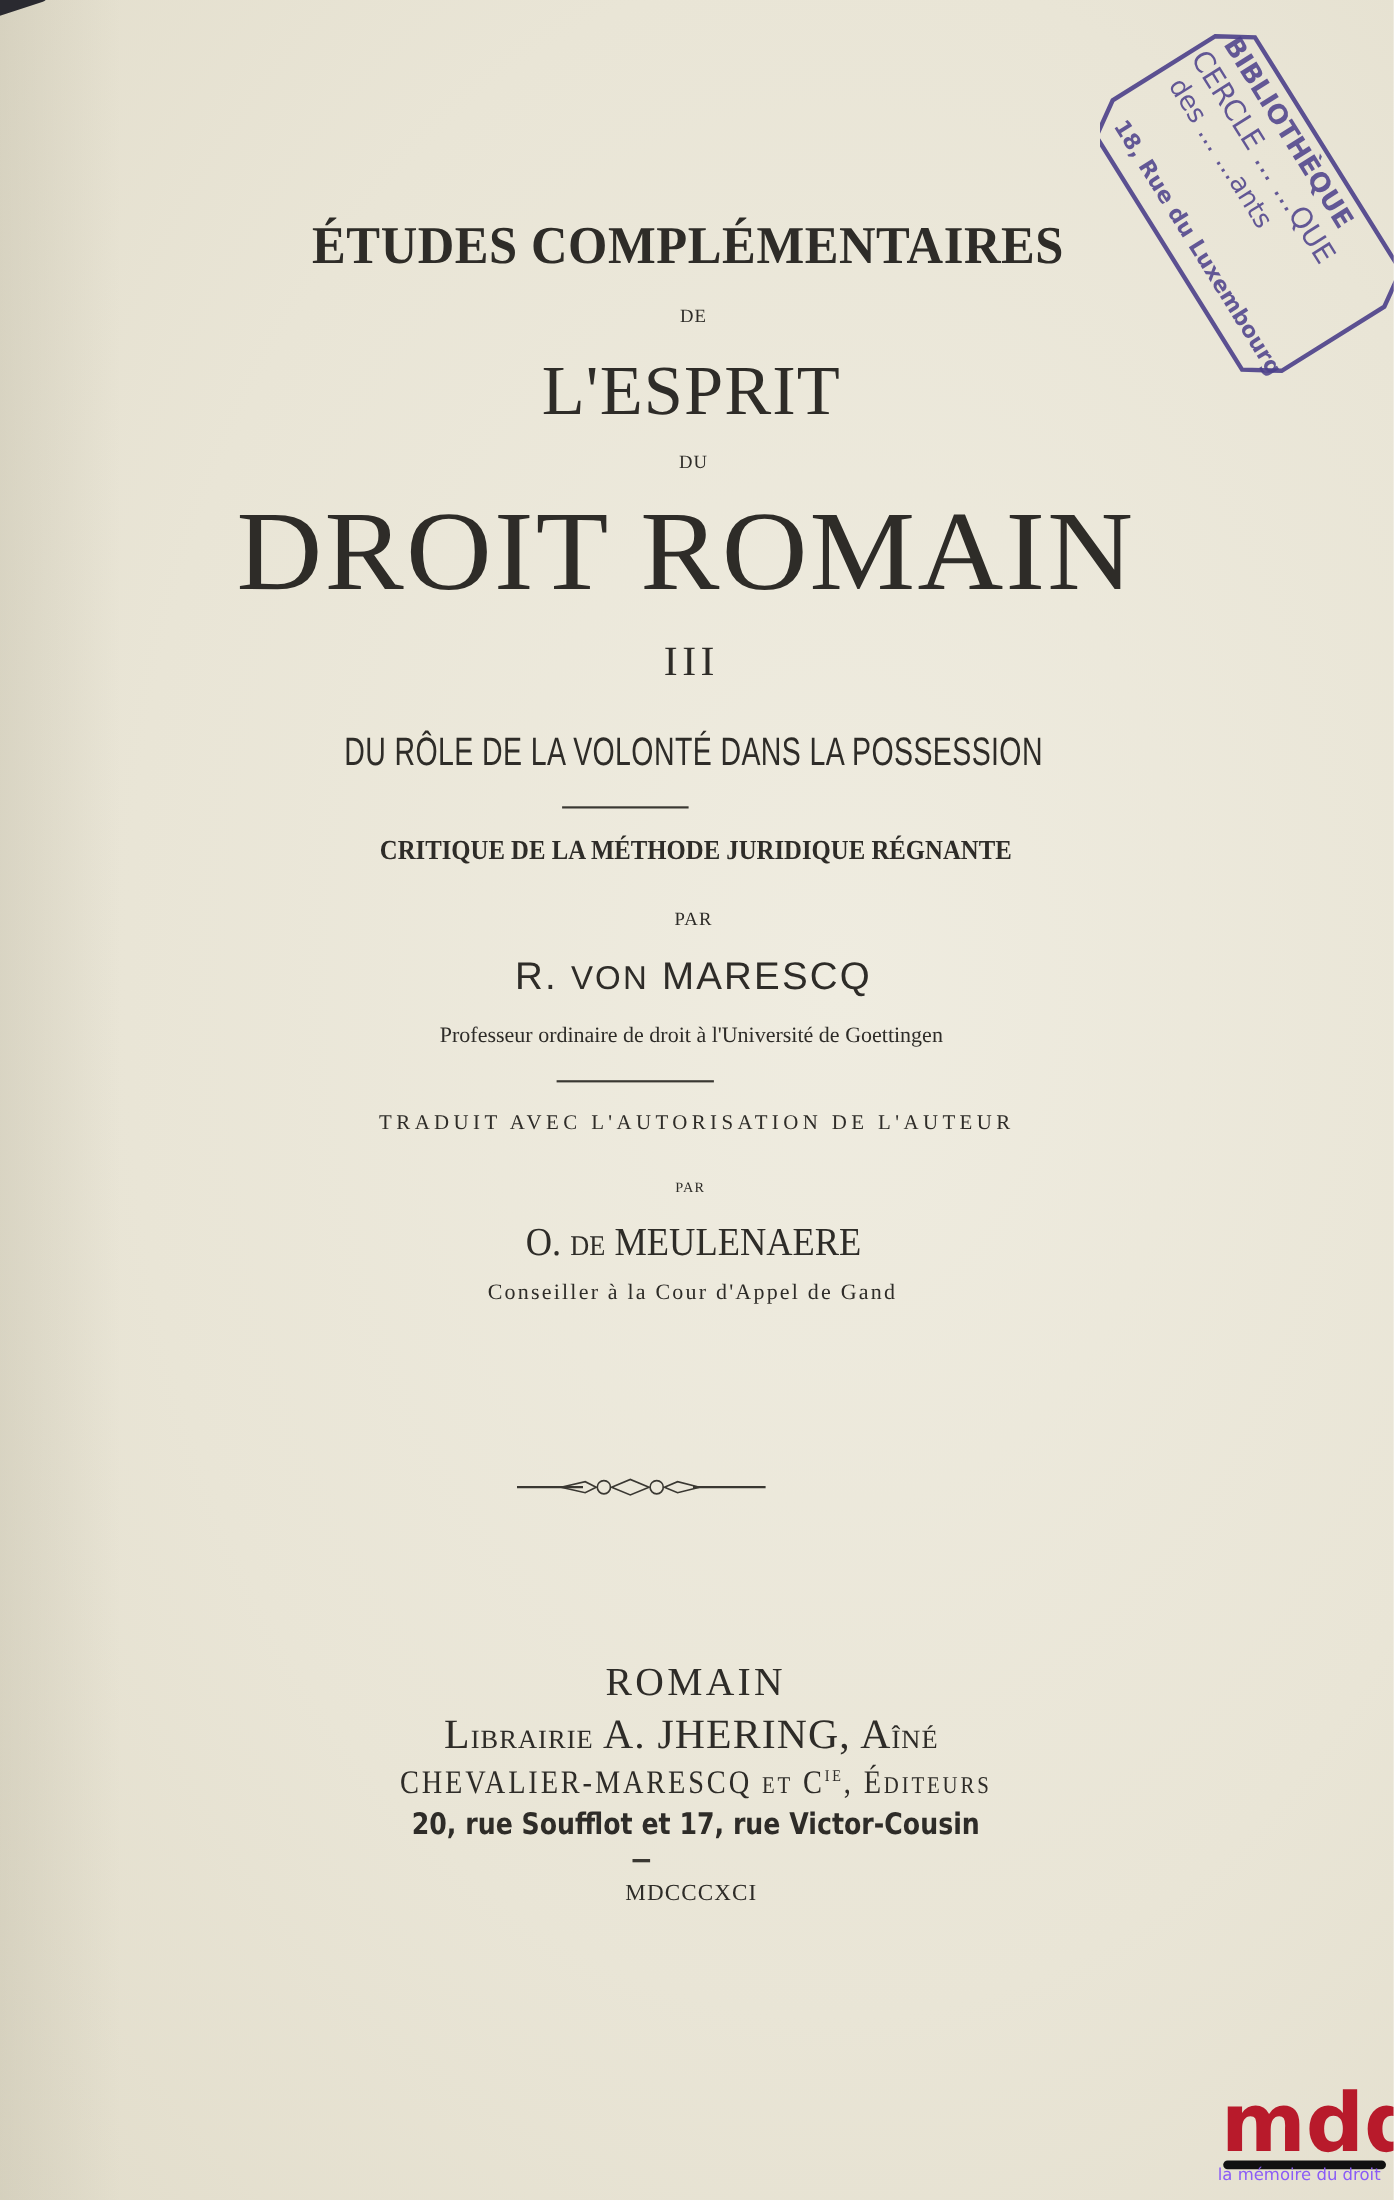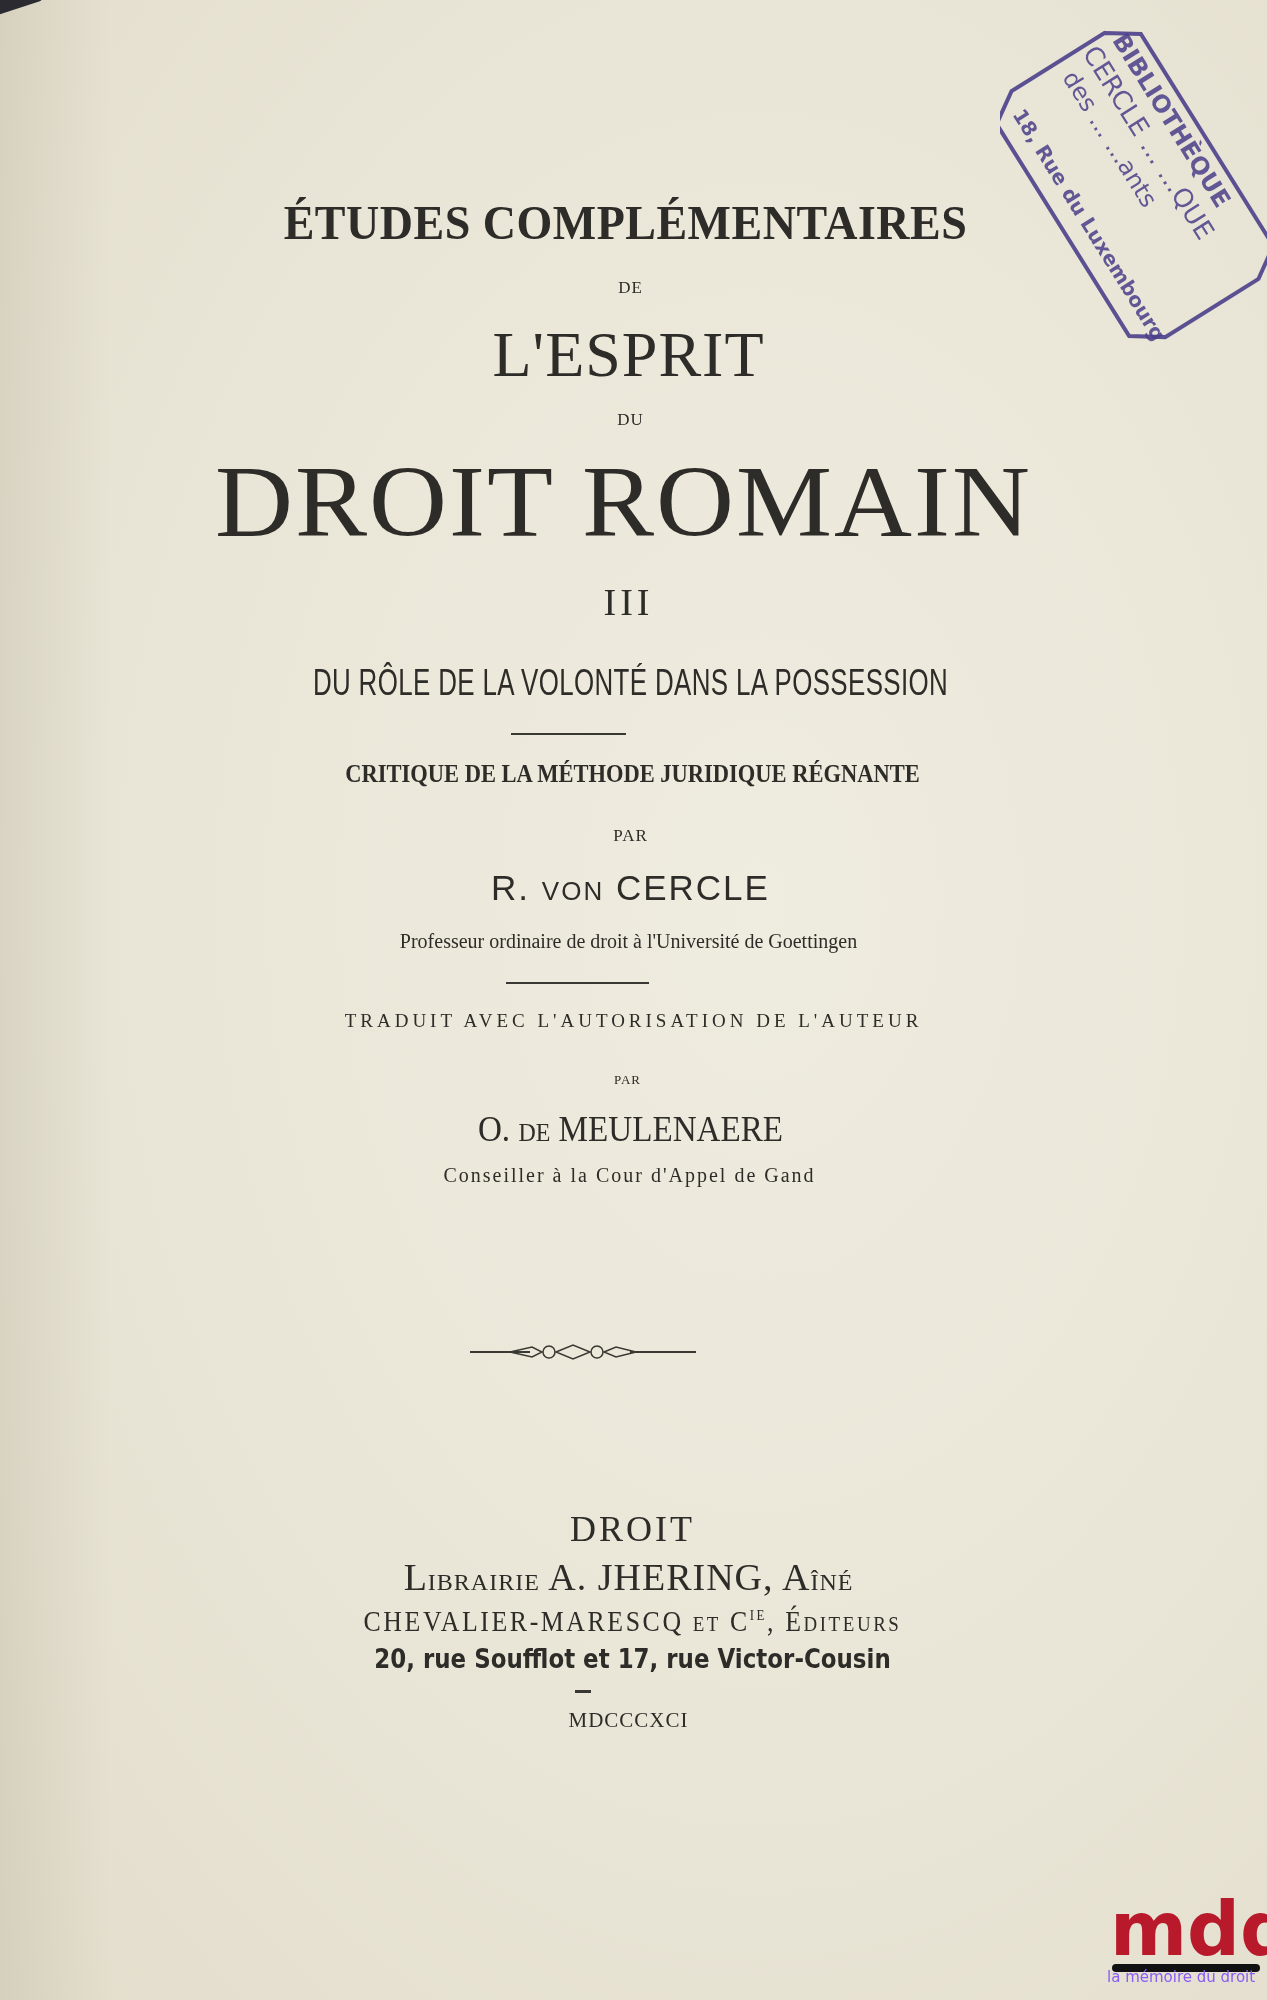--- a/index.html
+++ b/index.html
@@ -23,21 +23,21 @@
   .t2 { top: 318px; font-size: 64px; letter-spacing: 1px; left: -5px; }
   .small-du { top: 410px; font-size: 17px; letter-spacing: 1px; left: -3px; }
   .t3 { top: 440px; font-size: 108px; letter-spacing: 2px; font-weight: normal; left: -10px; transform: scaleY(0.95); }
   .vol { top: 580px; font-size: 38px; letter-spacing: 4px; left: -5px; }
   .subtitle { top: 662px; font-size: 36px; font-family: "Liberation Sans Narrow", "Liberation Sans", sans-serif; font-weight: normal; letter-spacing: 0.5px; transform: scaleX(0.72); left: -3px; }
   .rule { position: absolute; height: 2px; background: #3a3832; }
   .r1 { top: 733px; left: 511px; width: 115px; }
   .critique { top: 760px; font-size: 25px; font-weight: bold; transform: scaleX(0.9); left: -1px; }
   .par1 { top: 826px; font-size: 17px; letter-spacing: 1px; left: -3px; }
   .author { top: 868px; font-size: 35px; font-family: "Liberation Sans", sans-serif; letter-spacing: 2px; left: -3px; }
-  .author .sc { font-size: 26px; }
+  .author .sc { font-size: 30px; }
   .prof { top: 930px; font-size: 20px; left: -5px; }
   .r2 { top: 982px; left: 506px; width: 143px; }
   .trad { top: 1010px; font-size: 19px; letter-spacing: 4px; left: 0px; }
   .par2 { top: 1072px; font-size: 13px; letter-spacing: 1px; left: -6px; }
   .trans { top: 1108px; font-size: 36px; transform: scaleX(0.92); left: -3px; }
   .trans .sc { font-size: 26px; }
   .cons { top: 1164px; font-size: 20px; letter-spacing: 2px; left: -4px; }
   .orn { position: absolute; top: 1340px; left: 470px; width: 230px; height: 24px; }
   .paris { top: 1508px; font-size: 36px; letter-spacing: 3px; left: -1px; }
   .lib { top: 1555px; font-size: 38px; letter-spacing: 1px; left: -5px; }
@@ -63,21 +63,21 @@
 <div class="line small-du">DU</div>
 <div class="line t3">DROIT ROMAIN</div>
 <div class="line vol">III</div>
 <div class="line subtitle">DU RÔLE DE LA VOLONTÉ DANS LA POSSESSION</div>
 <div class="rule r1"></div>
 <div class="line critique">CRITIQUE DE LA MÉTHODE JURIDIQUE RÉGNANTE</div>
 <div class="line par1">PAR</div>
 <div class="line author">
   <span>R.</span>
   <span class="sc">VON</span>
-  <span>CERCLE</span>
+  <span>MARESCQ</span>
 </div>
 <div class="line prof">Professeur ordinaire de droit à l'Université de Goettingen</div>
 <div class="rule r2"></div>
 <div class="line trad">TRADUIT AVEC L'AUTORISATION DE L'AUTEUR</div>
 <div class="line par2">PAR</div>
 <div class="line trans">
   <span>O.</span>
   <span class="sc">DE</span>
   <span>MEULENAERE</span>
 </div>
@@ -86,21 +86,21 @@
 <svg class="orn" viewBox="0 0 230 24">
   <line x1="0" y1="12" x2="60" y2="12" stroke="#3a3832" stroke-width="2"></line>
   <polygon points="40,12 62,7 72,12 62,17" fill="none" stroke="#3a3832" stroke-width="1.5"></polygon>
   <circle cx="79" cy="12" r="6" fill="#ece8da" stroke="#3a3832" stroke-width="1.5"></circle>
   <polygon points="86,12 103,5 120,12 103,19" fill="none" stroke="#3a3832" stroke-width="1.5"></polygon>
   <circle cx="127" cy="12" r="6" fill="#ece8da" stroke="#3a3832" stroke-width="1.5"></circle>
   <polygon points="134,12 146,7 166,12 146,17" fill="none" stroke="#3a3832" stroke-width="1.5"></polygon>
   <line x1="160" y1="12" x2="226" y2="12" stroke="#3a3832" stroke-width="2"></line>
 </svg>
 
-<div class="line paris">DROIT</div>
+<div class="line paris">ROMAIN</div>
 <div class="line lib">
   <span>L</span><span class="sc">IBRAIRIE</span>
   <span>A. JHERING,</span>
   <span>A</span><span class="sc">ÎNÉ</span>
 </div>
 <div class="line chev">
   <span>CHEVALIER-MARESCQ</span>
   <span class="sc">ET</span>
   <span>C</span><sup style="font-size:15px">IE</sup><span>, É</span><span class="sc">DITEURS</span>
 </div>

